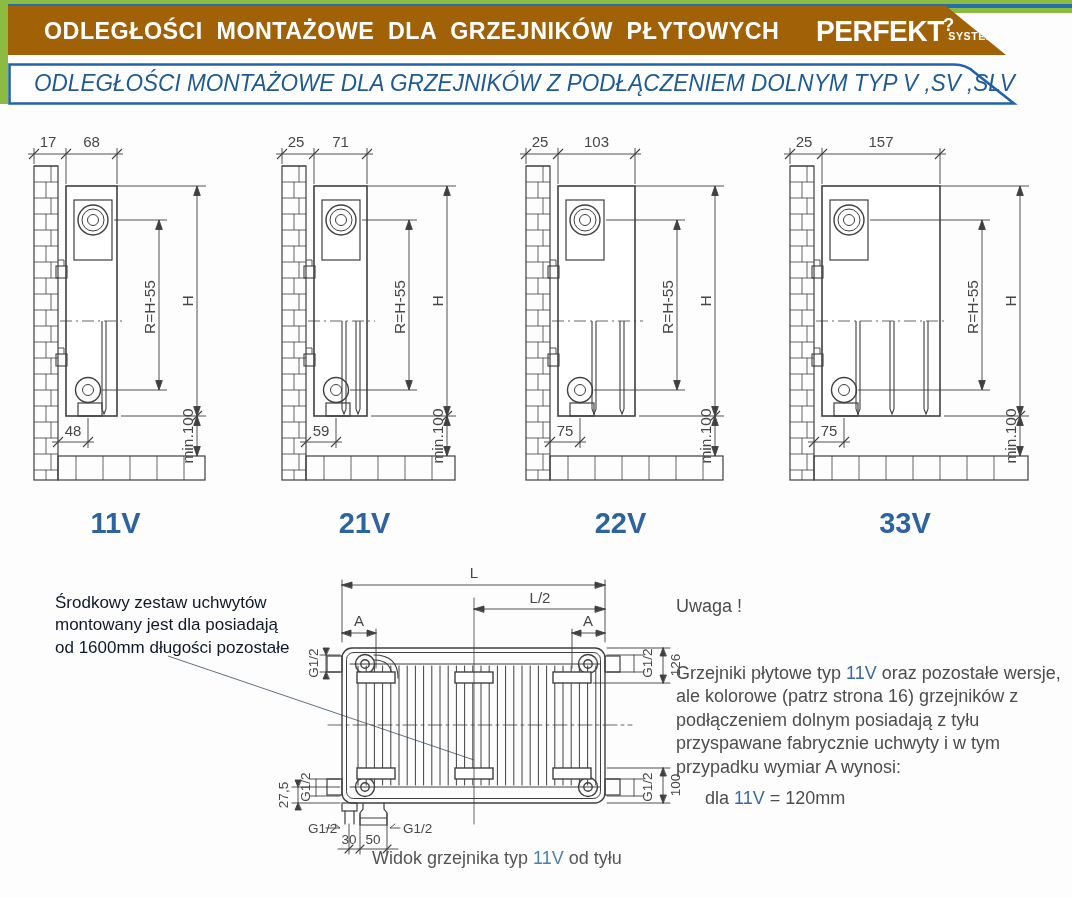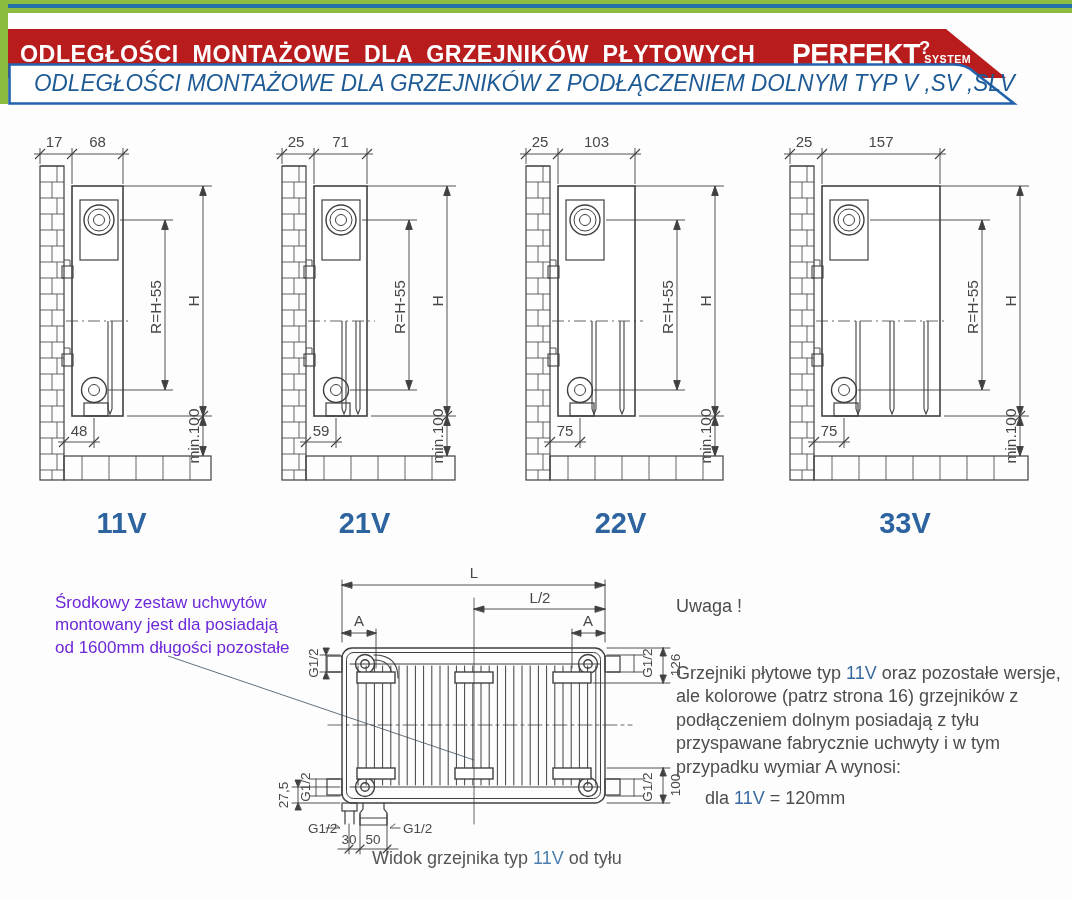--- a/index.html
+++ b/index.html
@@ -2,40 +2,40 @@
 <html><head>
 <meta charset="utf-8">
 <style>
   html,body{margin:0;padding:0;background:#e8e8e8;}
   .page{position:relative;width:1072px;height:898px;background:#fdfdfd;overflow:hidden;
         font-family:"Liberation Sans",sans-serif;}
   
   .green-top{position:absolute;left:0;top:0;width:1072px;height:13px;background:#8cbb41;}
   .green-top .blue-line{position:absolute;left:0;top:4px;width:100%;height:4px;background:#2470ad;}
   .green-left{position:absolute;left:0;top:0;width:8px;height:104px;background:#8cbb41;}
-  .banner-blue{position:absolute;left:8px;top:29px;width:998px;height:49px;background:#b91c1c;
+  .banner-blue{position:absolute;left:8px;top:6px;width:998px;height:49px;background:#a16207;
       clip-path:polygon(0 0,calc(100% - 60px) 0,100% 100%,0 100%);
-      display:flex;align-items:center;padding-left:12px;box-sizing:border-box;}
+      display:flex;align-items:center;padding-left:36px;box-sizing:border-box;}
   .banner-blue .title{color:#fff;font-size:24px;font-weight:bold;letter-spacing:.5px;word-spacing:7px;
       transform:scaleX(.97);transform-origin:left center;white-space:nowrap;}
   .brand{display:flex;align-items:flex-end;margin-left:14px;color:#fff;transform:scaleX(.97);transform-origin:left center;}
   .brand .name{font-size:29px;font-weight:bold;letter-spacing:-.5px;line-height:26px;}
   .brand .hook{font-size:19px;font-weight:bold;position:relative;top:-8px;margin-left:-1px;}
   .brand .sub{font-size:11px;font-weight:bold;letter-spacing:.5px;margin-left:-6px;line-height:15px;}
   .banner-white{position:absolute;left:8px;top:63px;width:1045px;height:44px;font-style:italic;}
   .banner-white .txt{position:absolute;left:26px;top:0;height:40px;line-height:41px;color:#1e5a94;
       font-size:23.5px;white-space:nowrap;transform:scaleX(.96);transform-origin:left center;}
   
   .sec{position:absolute;top:124px;width:260px;height:424px;}
   svg text.dim{font-family:"Liberation Sans",sans-serif;font-size:15px;fill:#474747;}
   svg text.dimv{font-family:"Liberation Sans",sans-serif;font-size:15.5px;fill:#474747;}
   svg text.type{font-family:"Liberation Sans",sans-serif;font-size:29px;font-weight:bold;fill:#2d639e;}
   svg text.gdim{font-family:"Liberation Sans",sans-serif;font-size:13.5px;fill:#474747;}
   
-  .note-left{position:absolute;left:55px;top:592px;width:270px;font-size:17px;line-height:1.32;color:#6d28d9;}
+  .note-left{position:absolute;left:55px;top:592px;width:270px;font-size:17px;line-height:1.32;color:#0f172a;}
   .rear-wrap{position:absolute;left:270px;top:552px;width:420px;height:330px;}
   .leader-svg{position:absolute;left:0;top:552px;width:1072px;height:346px;pointer-events:none;}
   .caption{position:absolute;left:372px;top:848px;font-size:18px;color:#555;}
   .caption .blue{color:#4a7fae;}
   .note-right{position:absolute;left:676px;top:596px;width:392px;color:#4d4d4d;}
   .note-right .head{font-size:18px;margin-bottom:20px;}
   .note-right .para{font-size:18px;line-height:1.3;margin-top:45px;}
   .note-right .blue{color:#38699f;}
   .note-right .dline{font-size:18px;margin-top:9px;margin-left:29px;}
 </style>
@@ -58,21 +58,21 @@
     </span>
   </div>
 
   <div class="banner-white">
     <svg width="1045" height="44" viewBox="0 0 1045 44">
       <path d="M1.5 1.5 H946 Q958 1.5 966 9 L1006 40.5 H1.5 Z" fill="#ffffff" stroke="#2363ae" stroke-width="2.6"></path>
     </svg>
     <div class="txt">ODLEGŁOŚCI MONTAŻOWE DLA GRZEJNIKÓW Z PODŁĄCZENIEM DOLNYM TYP V ,SV ,SLV</div>
   </div>
 
-  <div class="sec" id="sec0" style="left:24px">
+  <div class="sec" id="sec0" style="left:18px">
   <svg width="260" height="424" viewBox="0 0 260 424">
     <g>
       <rect x="16" y="42" width="24" height="314" fill="none" stroke="#404040" stroke-width="1.2"></rect>
       <path d="M16 42 H40 M33 42 V58 M16 58 H40 M28 58 V74 M16 74 H40 M33 74 V90 M16 90 H40 M28 90 V106 M16 106 H40 M33 106 V122 M16 122 H40 M28 122 V138 M16 138 H40 M33 138 V154 M16 154 H40 M28 154 V170 M16 170 H40 M33 170 V186 M16 186 H40 M28 186 V202 M16 202 H40 M33 202 V218 M16 218 H40 M28 218 V234 M16 234 H40 M33 234 V250 M16 250 H40 M28 250 V266 M16 266 H40 M33 266 V282 M16 282 H40 M28 282 V298 M16 298 H40 M33 298 V314 M16 314 H40 M28 314 V330 M16 330 H40 M33 330 V346 M16 346 H40 M28 346 V356 " stroke="#404040" stroke-width=".8" fill="none"></path>
       <rect x="40" y="332" width="147" height="24" fill="none" stroke="#404040" stroke-width="1.2"></rect>
       <path d="M58 332 V356 M85 332 V356 M112 332 V356 M139 332 V356 M166 332 V356 " stroke="#404040" stroke-width=".8" fill="none"></path>
     </g>
     <g fill="none" stroke="#404040">
       <rect x="48" y="62" width="51" height="230" stroke-width="1.6" fill="#fff"></rect>
       <rect x="56" y="76" width="38" height="60" stroke-width="1.2"></rect>

